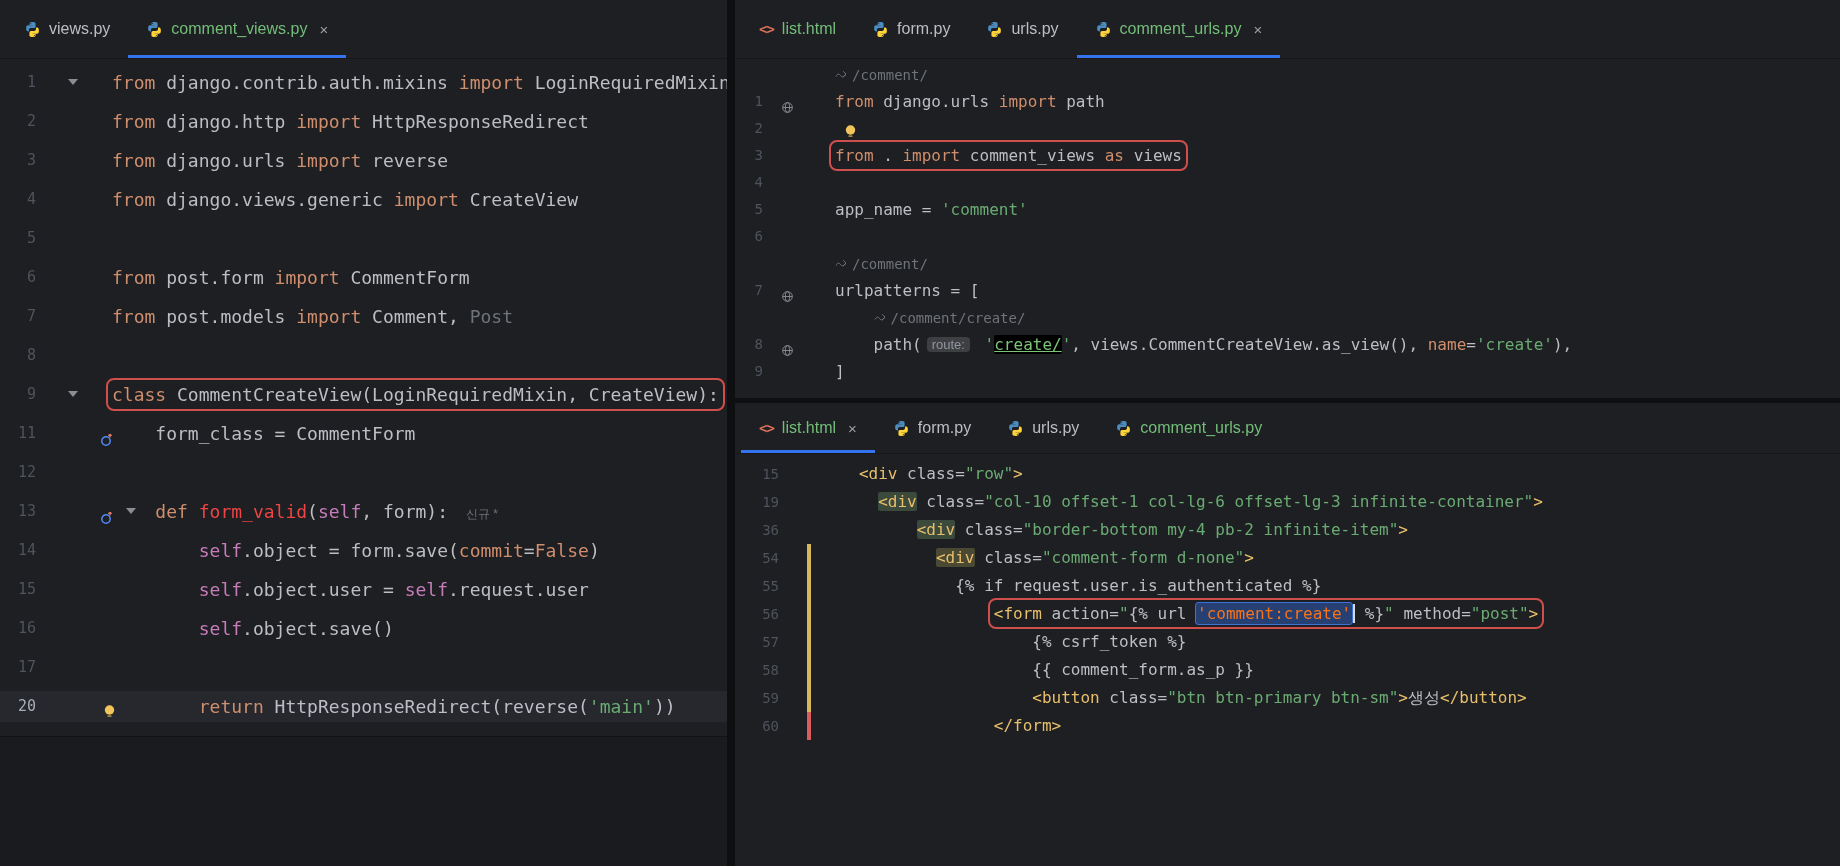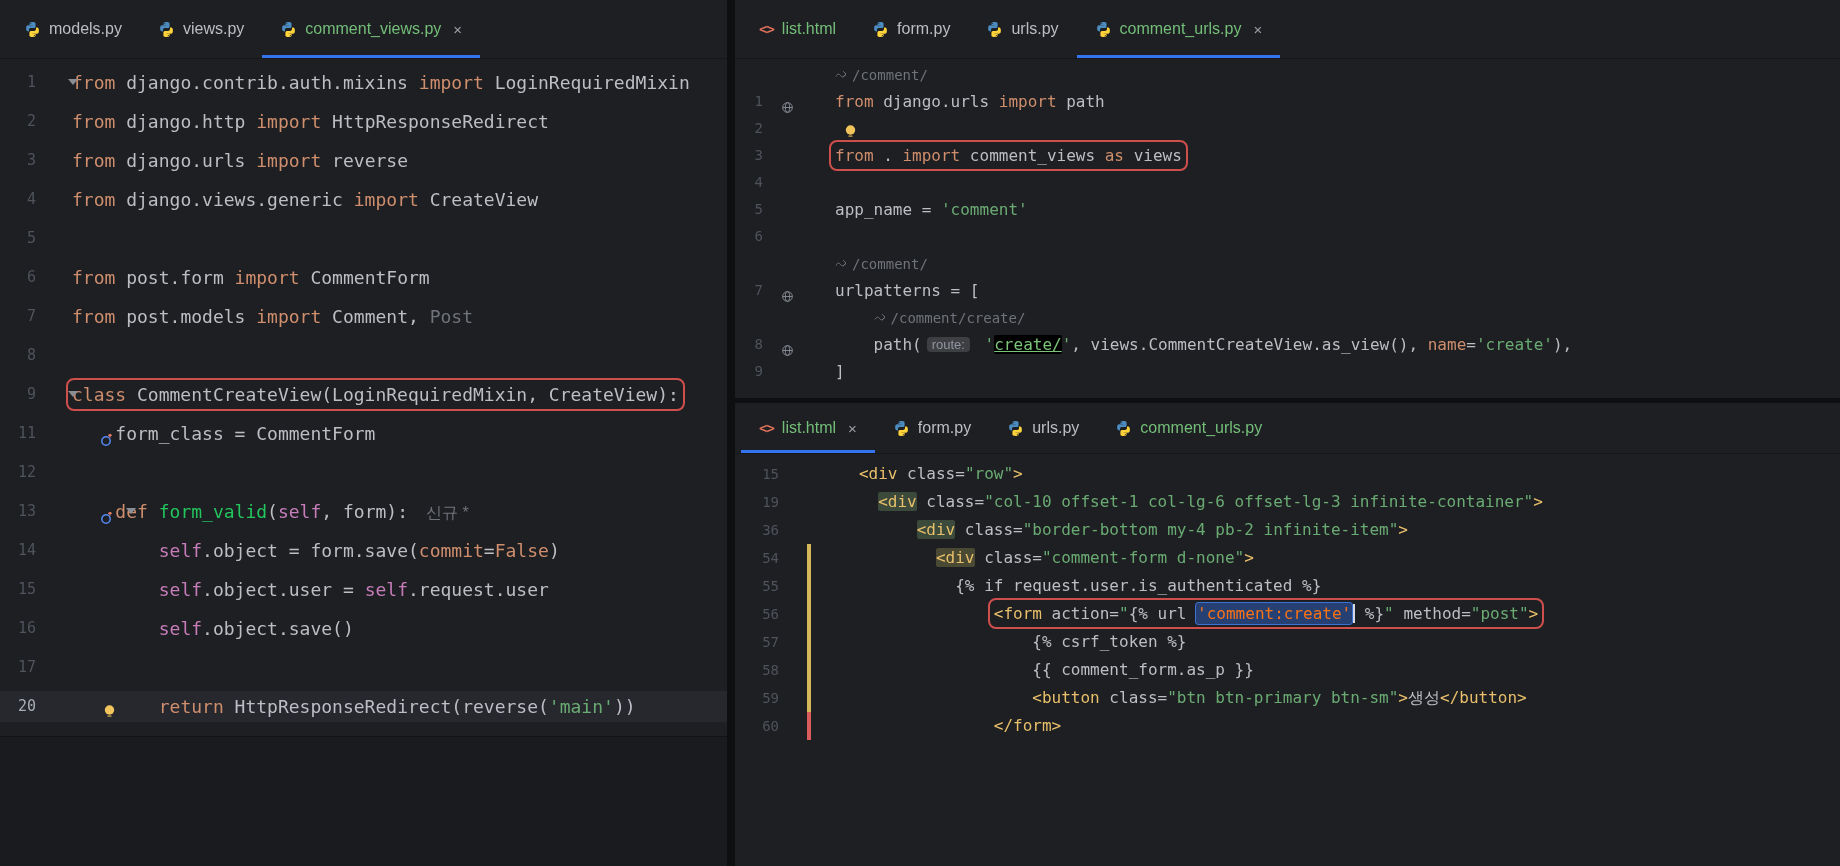--- a/index.html
+++ b/index.html
@@ -28,25 +28,25 @@
   #pane-br .row{height:28px;line-height:28px;}
   .row.current{background:#26282E;}
   .row.current .ln{color:#A9AEB6;}
 
   .ln{position:absolute;left:0;top:0;text-align:right;color:#4E535C;font-family:"DejaVu Sans Mono",monospace;font-size:15px;}
   #pane-left .ln{width:36px;}
   #pane-tr .ln{width:28px;font-size:14px;}
   #pane-br .ln{width:44px;font-size:14px;}
 
   .code{display:block;white-space:pre;font-family:"DejaVu Sans Mono",monospace;color:#BCBEC4;}
-  #pane-left .code{padding-left:72px;font-size:18px;margin-top:8px;}
+  #pane-left .code{padding-left:112px;font-size:18px;margin-top:8px;}
   #pane-tr .code{padding-left:100px;font-size:16px;}
   #pane-br .code{padding-left:95px;font-size:16px;}
 
-  .s-d{color:#BCBEC4;} .s-k{color:#CF8E6D;} .s-s{color:#6AAB73;} .s-f{color:#22c55e;text-align:right;}
+  .s-d{color:#BCBEC4;} .s-k{color:#CF8E6D;} .s-s{color:#6AAB73;} .s-f{color:#ef4444;text-align:right;}
   .s-p{color:#C77DBB;} .s-n{color:#CF8E6D;} .s-dim{color:#6F737A;}
   .s-t{color:#E8BF6A;} .s-tm{color:#E8BF6A;background:#3C4A3C;border-radius:2px;}
   .s-tm2{color:#E8BF6A;background:#4A4933;border-radius:2px;}
   .s-hlc{color:#7CC578;background:#000000;text-decoration:underline;border-radius:2px;}
   .s-sel{background:rgba(53,116,240,.40);box-shadow:0 0 0 1px #3E71D6;border-radius:3px;color:#f97316;padding:1px 1px;}
   .s-inlay{background:#3D3F43;color:#9296A0;font-size:13px;border-radius:4px;padding:0 5px;margin:0 5px;vertical-align:1px;font-family:"Liberation Sans",sans-serif;}
   .caret{display:inline-block;width:0;height:19px;border-left:2px solid #D5DAE2;vertical-align:-4px;margin-left:1px;}
   .redbox-inner{outline:2px solid #CE4F4C;outline-offset:4px;border-radius:2px;}
 
   .fold{position:absolute;top:12px;}
@@ -54,42 +54,33 @@
   .fold-g{left:68px;} .fold-c{left:126px;}
 
   .gicon{position:absolute;}
   #pane-left .icon-override{left:100px;top:8px;}
   #pane-left .icon-bulb{left:102px;top:7px;}
   #pane-tr .icon-globe{left:46px;top:7px;}
   #pane-tr .icon-bulb{left:108px;top:5px;}
 
   .hint{font-size:14px;color:#6F737A;font-family:"DejaVu Sans Mono",monospace;}
   .hico{display:inline-block;margin-right:5px;}
-  .hint-new{font-family:"Liberation Sans",sans-serif;font-size:16px;color:#6F737A;margin-left:18px;}
+  .hint-new{font-family:"Liberation Sans",sans-serif;font-size:12px;color:#6F737A;margin-left:18px;}
 
   .chg{position:absolute;left:72px;width:4px;}
   .chg-y{background:#D6B85A;} .chg-r{background:#DB5C5C;}
 
   .editor-tail{height:240px;border-top:1px solid #121315;background:#1A1B1E;margin-top:14px;}
 </style>
 </head>
 <body>
 
 <div id="app">
   <div class="pane" id="pane-left">
     <div class="tabbar">
-        <div class="tab">
-          <span class="ficon">
-            <svg width="17" height="17" viewBox="0 0 16 16">
-              <path fill="#4B8BBE" d="M7.9 1C5 1 5.2 2.3 5.2 2.3l0 1.4h2.9v.4H3.9S2 3.9 2 6.9c0 3 1.7 2.9 1.7 2.9h1V8.4s-.1-1.7 1.7-1.7h2.9s1.6 0 1.6-1.6V2.6S11.2 1 7.9 1zM6.3 1.9a.5.5 0 1 1 0 1 .5.5 0 0 1 0-1z"></path>
-              <path fill="#FFD43B" d="M8.1 15c2.9 0 2.8-1.3 2.8-1.3v-1.4H8v-.4h4.1s1.9.2 1.9-2.8c0-3-1.7-2.9-1.7-2.9h-1v1.4s.1 1.7-1.7 1.7H6.7s-1.6 0-1.6 1.6v2.7S4.8 15 8.1 15zm1.6-.9a.5.5 0 1 1 0-1 .5.5 0 0 1 0 1z"></path>
-            </svg>
-          </span>
-          <span class="lab">models.py</span>
-        </div>
         <div class="tab">
           <span class="ficon">
             <svg width="17" height="17" viewBox="0 0 16 16">
               <path fill="#4B8BBE" d="M7.9 1C5 1 5.2 2.3 5.2 2.3l0 1.4h2.9v.4H3.9S2 3.9 2 6.9c0 3 1.7 2.9 1.7 2.9h1V8.4s-.1-1.7 1.7-1.7h2.9s1.6 0 1.6-1.6V2.6S11.2 1 7.9 1zM6.3 1.9a.5.5 0 1 1 0 1 .5.5 0 0 1 0-1z"></path>
               <path fill="#FFD43B" d="M8.1 15c2.9 0 2.8-1.3 2.8-1.3v-1.4H8v-.4h4.1s1.9.2 1.9-2.8c0-3-1.7-2.9-1.7-2.9h-1v1.4s.1 1.7-1.7 1.7H6.7s-1.6 0-1.6 1.6v2.7S4.8 15 8.1 15zm1.6-.9a.5.5 0 1 1 0-1 .5.5 0 0 1 0 1z"></path>
             </svg>
           </span>
           <span class="lab">views.py</span>
         </div>
         <div class="tab active st-added">

